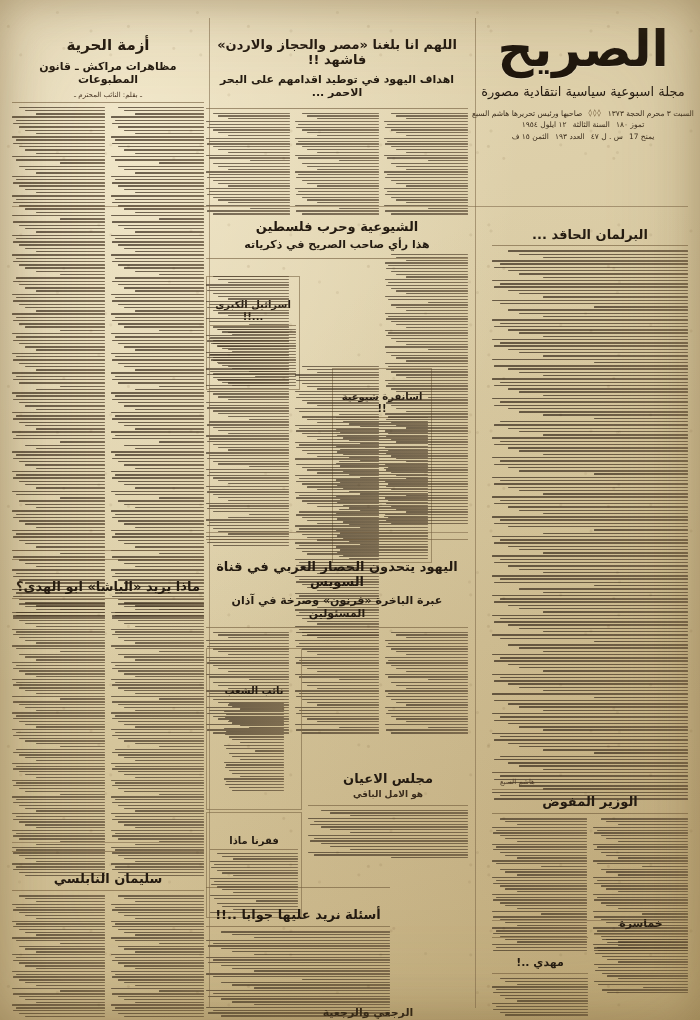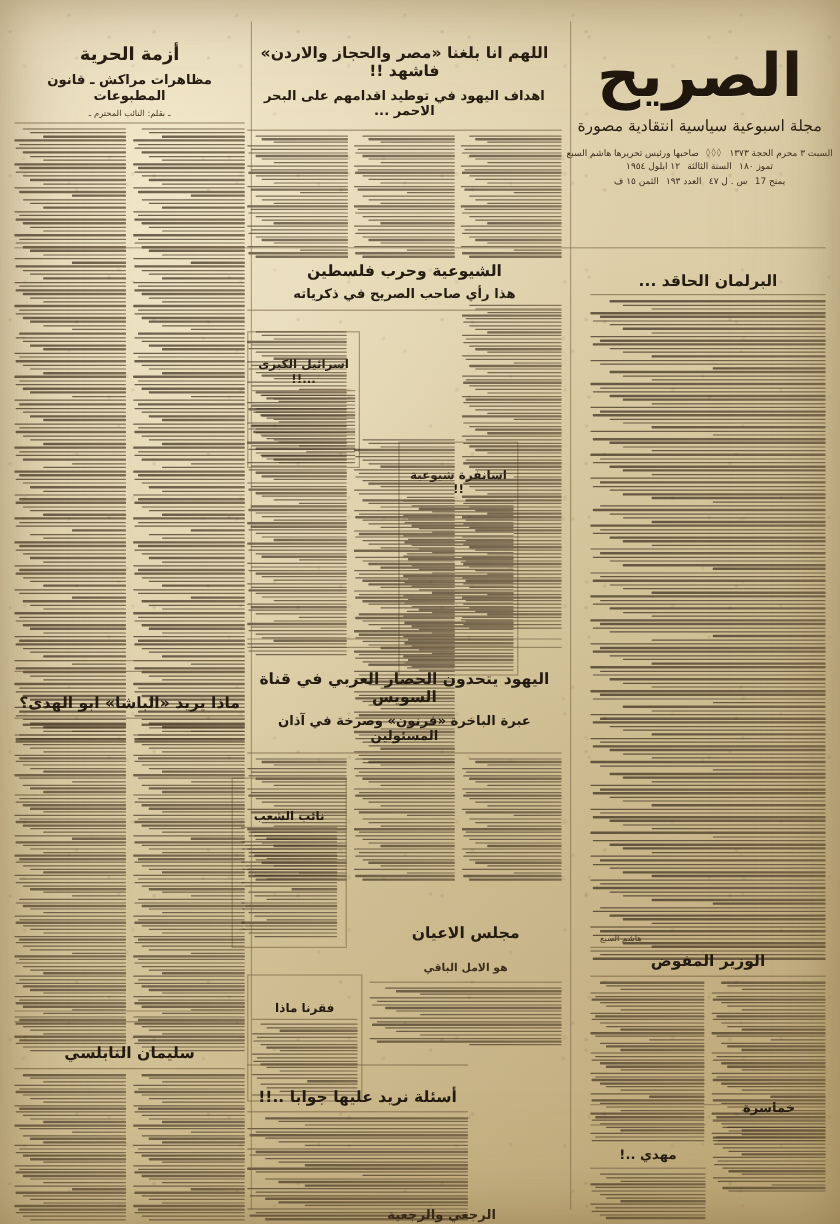--- a/index.html
+++ b/index.html
@@ -62,21 +62,21 @@
   .hl.h1{font-size:15px}
   .hl.h2{font-size:13px}
   .hl.h3{font-size:11px}
   .hl.h4{font-size:10px}
   .sub{font-size:9px;font-weight:600;color:#3a2c1c;text-align:center;line-height:1.25}
   .byline{font-size:7px;color:#4a3826;text-align:center}
 
   
   #masthead{position:absolute;right:12px;top:14px;width:210px;height:192px;text-align:center}
   #logo{font-size:50px;font-weight:700;color:#1e160d;letter-spacing:-2px;line-height:1;
-        margin-top:24px;text-shadow:0 1px 0 rgba(255,255,255,.25)}
+        margin-top:10px;text-shadow:0 1px 0 rgba(255,255,255,.25)}
   #logoSub{font-size:13px;font-weight:400;color:#241b11;margin-top:10px;letter-spacing:-0.5px}
   #mastInfo{font-size:7.5px;color:#3a2c1c;margin-top:9px;line-height:1.5}
   .mastRow{display:flex;justify-content:center;gap:6px;white-space:nowrap}
   .dotsep{color:#6b5534;letter-spacing:1px;font-size:7px}
 
   .colbox{position:absolute;box-sizing:border-box}
   .ttl-rule{height:1px;background:#6f5a3b;opacity:.6;margin:3px 0 4px}
 </style>
 </head>
 <body>
@@ -1244,21 +1244,21 @@
           <i class="s5"></i>
           <i class="s6"></i>
           <i class="s1"></i>
           <i class="last"></i>
           <i class="s3"></i>
           <i class="s4"></i>
         </div>
     </div>
   </div>
 
-  <div class="colbox" style="right:411px;top:648px;width:96px;border:1px solid rgba(122,101,69,.6);padding:7px">
+  <div class="colbox" style="right:398px;top:648px;width:96px;border:1px solid rgba(122,101,69,.6);padding:17px">
     <div class="hl h4">نائب الشعب</div>
     <div class="ttl-rule" style="margin:2px 0 3px"></div>
     <div class="tx dense">
         <i class="s4"></i>
         <i class="s5"></i>
         <i class="s6"></i>
         <i class="s1"></i>
         <i class="s2"></i>
         <i class="s3"></i>
         <i class="s4"></i>
@@ -1285,21 +1285,21 @@
         <i class="s1"></i>
         <i class="s2"></i>
         <i class="s3"></i>
         <i class="s4"></i>
         <i class="s5"></i>
       </div>
   </div>
 
   <div class="colbox" style="right:232px;top:752px;width:160px">
     <div class="hl h2">مجلس الاعيان</div>
-    <div class="sub" style="margin-top:16px">هو الامل الباقي</div>
+    <div class="sub" style="margin-top:3px">هو الامل الباقي</div>
     <div class="ttl-rule" style="margin-top:4px"></div>
     <div class="tx dense">
         <i class="s4"></i>
         <i class="s5"></i>
         <i class="s6"></i>
         <i class="s1"></i>
         <i class="s2"></i>
         <i class="s3"></i>
         <i class="s4"></i>
         <i class="s5"></i>

